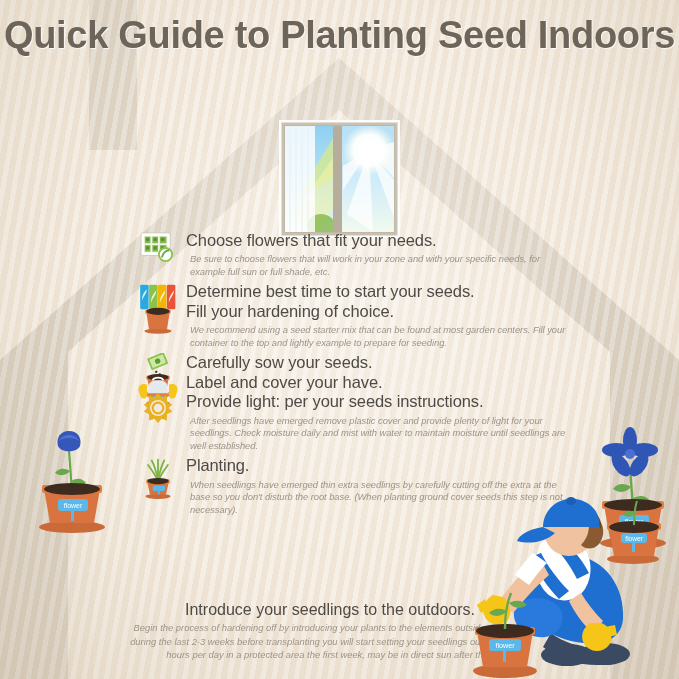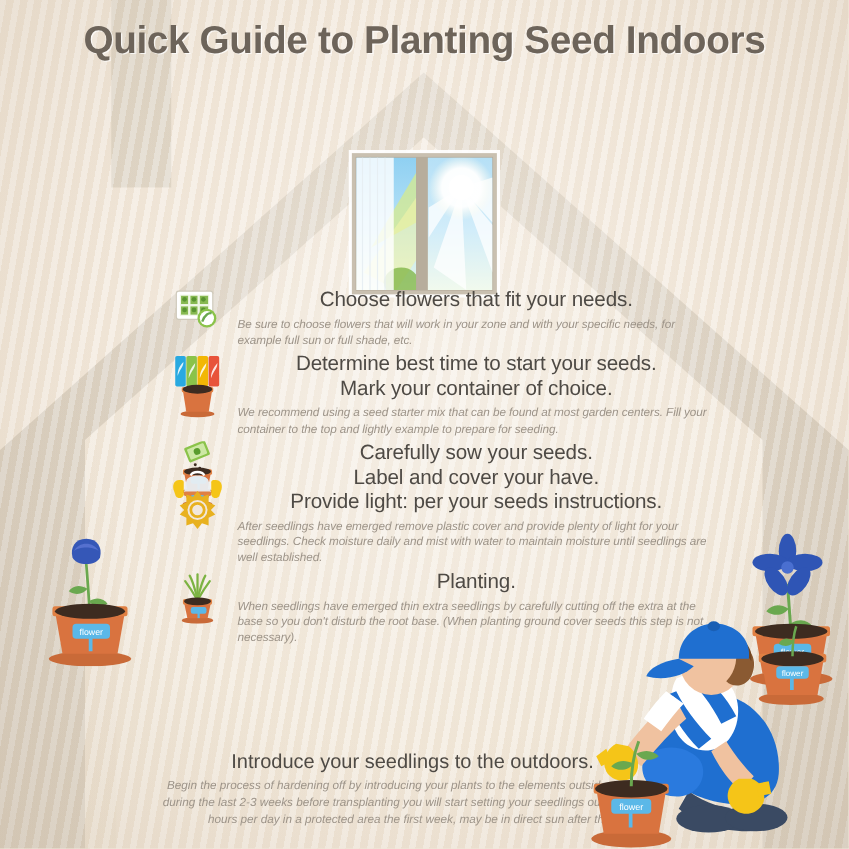--- a/index.html
+++ b/index.html
@@ -27,21 +27,21 @@
   }
   .vignette{
     position:absolute;inset:0;pointer-events:none;
     background:radial-gradient(ellipse at 50% 45%, rgba(255,255,255,.35) 0%, rgba(255,255,255,0) 55%, rgba(196,178,154,.28) 100%);
   }
   #house-svg{position:absolute;left:0;top:0;width:679px;height:679px;}
 
   
   .title{
     position:absolute;left:0;top:14px;width:679px;text-align:center;
-    font-size:31px;font-weight:bold;letter-spacing:-.3px;
+    font-size:38px;font-weight:bold;letter-spacing:-.3px;
     color:#6d645a;
     text-shadow:1px 1px 0 rgba(255,255,255,.75);
     z-index:7;
   }
 
   
   .window{
     position:absolute;left:277px;top:118px;width:125px;height:122px;z-index:3;
   }
 
@@ -50,21 +50,21 @@
     position:absolute;left:136px;top:231px;width:440px;z-index:6;
   }
   .step{position:relative;margin-bottom:1px;}
   .step-icon{
     position:absolute;left:0;top:0;width:44px;
     display:flex;align-items:flex-start;justify-content:center;
   }
   .step-body{margin-left:50px;}
   .step-head{
     font-size:16.5px;color:#4e4a45;line-height:1.12;
-    letter-spacing:-.1px;margin:0 0 1px 0;font-weight:normal;text-align:center;
+    letter-spacing:-.1px;margin:0 0 1px 0;font-weight:normal;
   }
   .step-desc{
     font-size:9.4px;color:#9d9489;line-height:1.33;
     font-style:italic;letter-spacing:-.05px;margin:4px;
   }
 
   
   .footer{
     position:absolute;left:120px;top:601px;width:420px;text-align:center;z-index:6;
   }
@@ -352,21 +352,21 @@
     <div class="step">
       <div class="step-icon">
         <svg viewBox="0 0 40 36" width="36" height="33">
           <ellipse cx="20" cy="32" rx="15" ry="3" fill="#c96a38"></ellipse>
           <path d="M7 11 L33 11 L30 30 L10 30 Z" fill="#d9733f"></path>
           <rect x="6" y="8" width="28" height="5" rx="1.5" fill="#e08043"></rect>
           <ellipse cx="20" cy="10" rx="13" ry="4" fill="#3d2b20"></ellipse>
         </svg>
       </div>
       <div class="step-body">
-        <div class="step-head">Mark your container of choice.</div>
+        <div class="step-head">Fill your hardening of choice.</div>
         <div class="step-desc">We recommend using a seed starter mix that can be found at most garden centers. Fill your container to the top and lightly example to prepare for seeding.</div>
       </div>
     </div>
 
     <div class="step">
       <div class="step-icon">
         <svg viewBox="0 0 40 48" width="36" height="43">
           <g transform="rotate(-22 20 10)">
             <rect x="10" y="2" width="20" height="14" rx="1.5" fill="#8bc34a"></rect>
             <rect x="12" y="4" width="16" height="10" rx="1" fill="#cde8a4"></rect>

